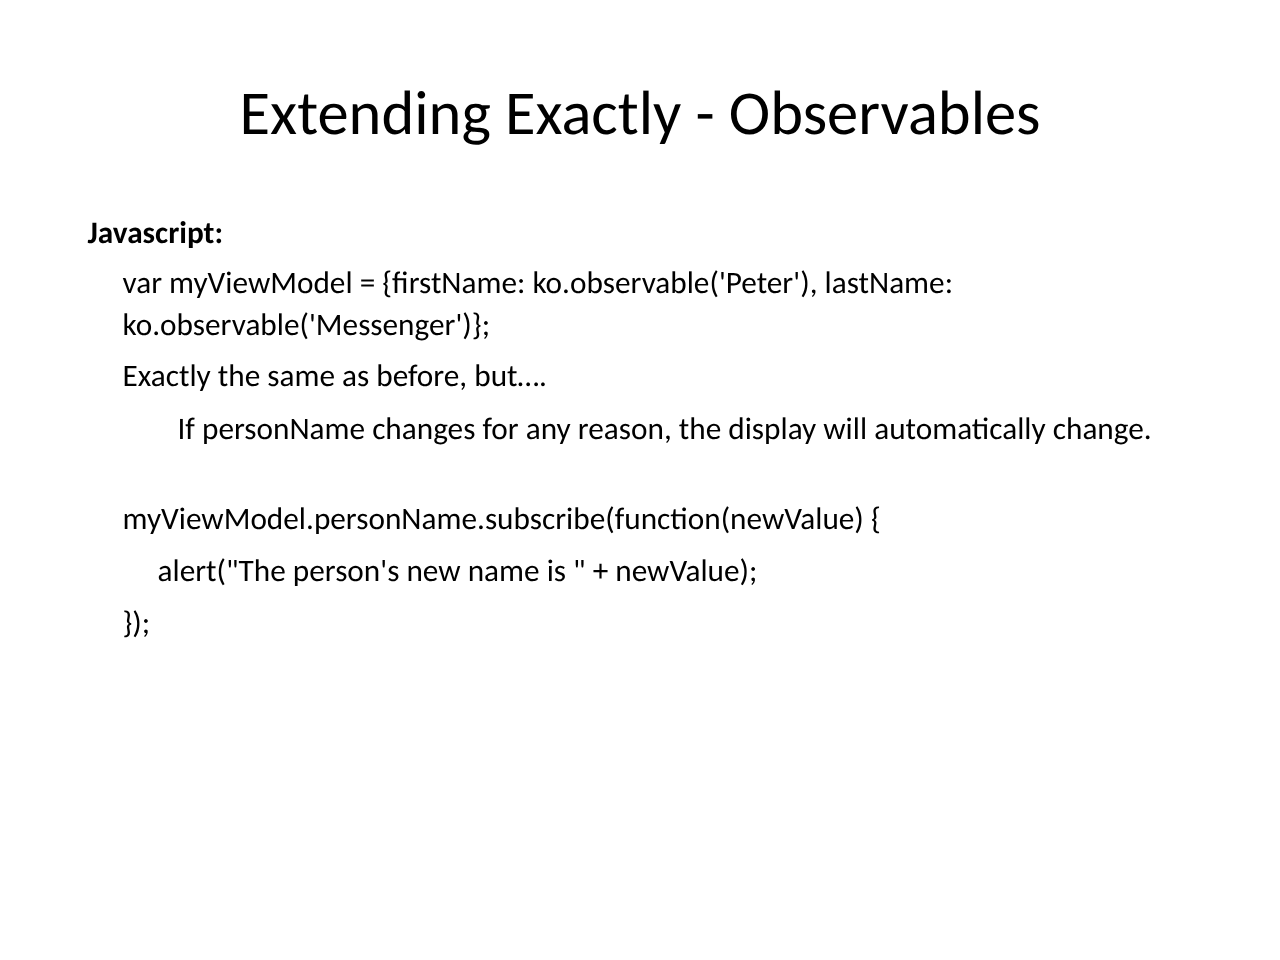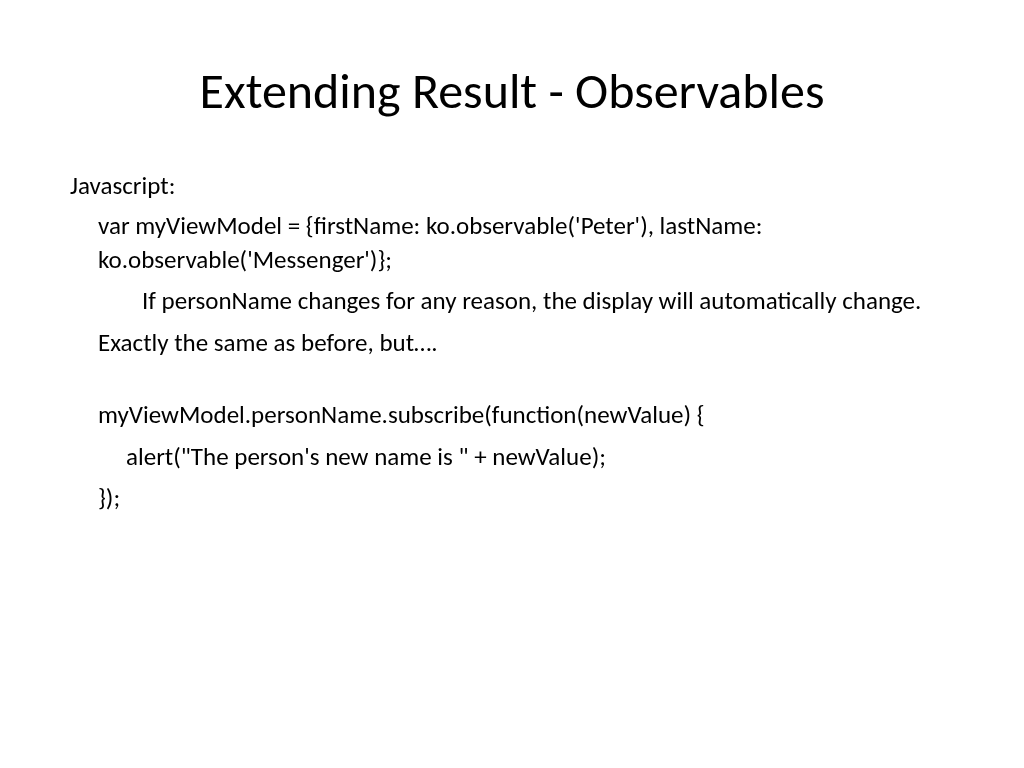--- a/index.html
+++ b/index.html
@@ -21,49 +21,49 @@
       font-weight: 400;
       text-align: center;
       margin-bottom: 48px;
       letter-spacing: 0px;
     }
     .content {
       font-size: 25px;
       line-height: 1.35;
     }
     .label {
-      font-weight: 400;
+      font-weight: 700;
       margin-bottom: 6px;
     }
     .para {
       margin-bottom: 8px;
       margin-left: 28px;
     }
     .indent {
       padding-left: 44px;
     }
     .indent-small {
       padding-left: 28px;
     }
     .spacer {
       height: 30px;
     }
   </style>
 </head>
 <body>
 
-<h1 class="title">Extending Result - Observables</h1>
+<h1 class="title">Extending Exactly - Observables</h1>
 
 <div class="content">
 
   <div class="label">Javascript:</div>
   <div class="para">var myViewModel = {firstName: ko.observable('Peter'), lastName: ko.observable('Messenger')};</div>
 
+  <div class="para">Exactly the same as before, but….</div>
   <div class="para indent">If personName changes for any reason, the display will automatically change.</div>
-  <div class="para">Exactly the same as before, but….</div>
 
   <div class="spacer"></div>
 
   <div class="para">myViewModel.personName.subscribe(function(newValue) {</div>
   <div class="para indent-small">alert("The person's new name is " + newValue);</div>
   <div class="para">});</div>
 
 </div>
 
 </body></html>

